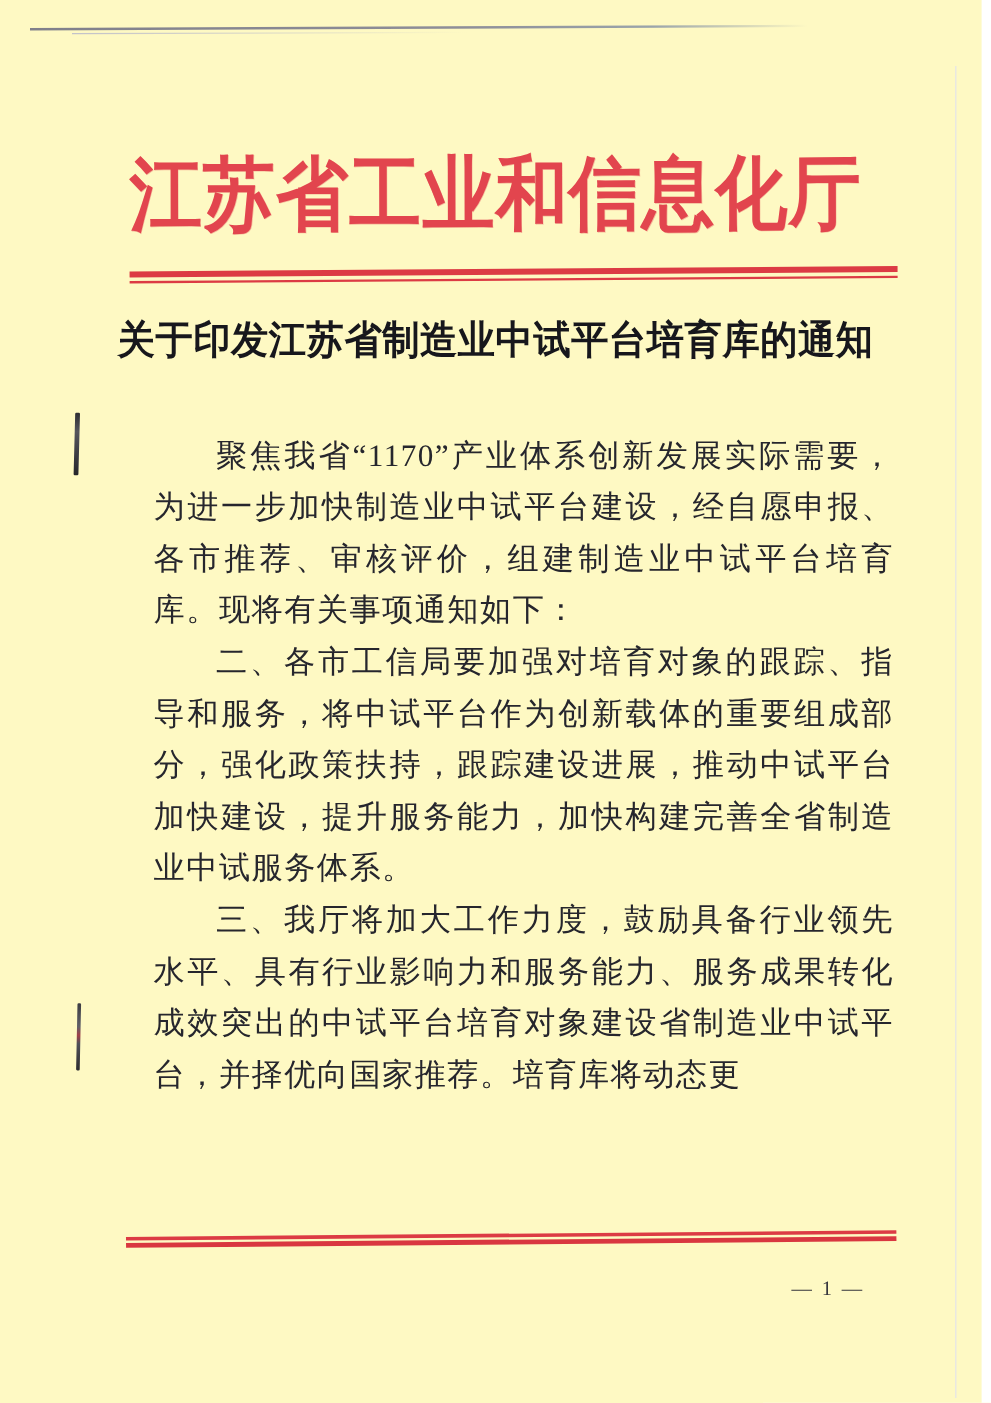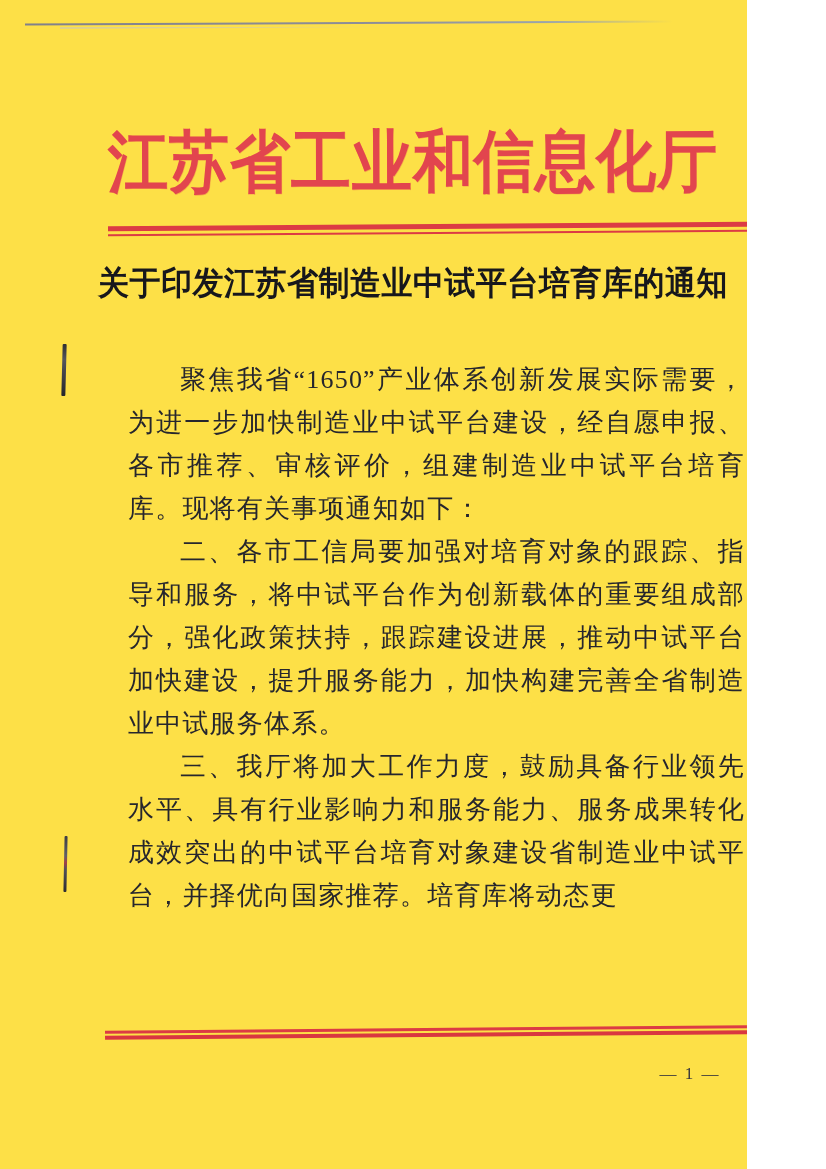--- a/index.html
+++ b/index.html
@@ -5,22 +5,22 @@
   * { box-sizing: border-box; }
   html, body { margin: 0; padding: 0; }
   body {
     width: 826px; height: 1169px;
     background: #ffffff;
     font-family: "Liberation Serif", "DejaVu Serif", serif;
     overflow: hidden;
   }
   .page {
     position: relative;
-    width: 747px; height: 1169px;
-    background: #fde047;
+    width: 818px; height: 1169px;
+    background: #fef9c3;
     overflow: hidden;
   }
 
   
   .scan-edge-top {
     position: absolute; left: 25px; top: 22px; width: 648px; height: 2px;
     background: linear-gradient(90deg, #80808a 0%, #8e8e98 55%, #9aa4aa 80%, rgba(160,160,170,0) 100%);
     transform: rotate(-0.25deg);
   }
   .scan-edge-top2 {
@@ -122,21 +122,21 @@
 
   <div class="red-rule-header">
     <div class="bar-thick"></div>
     <div class="bar-gap"></div>
     <div class="bar-thin"></div>
   </div>
 
   <div class="doc-title">关于印发江苏省制造业中试平台培育库的通知</div>
 
   <div class="doc-body">
-    <p>聚焦我省“1650”产业体系创新发展实际需要，为进一步加快制造业中试平台建设，经自愿申报、各市推荐、审核评价，组建制造业中试平台培育库。现将有关事项通知如下：</p>
+    <p>聚焦我省“1170”产业体系创新发展实际需要，为进一步加快制造业中试平台建设，经自愿申报、各市推荐、审核评价，组建制造业中试平台培育库。现将有关事项通知如下：</p>
     <p>二、各市工信局要加强对培育对象的跟踪、指导和服务，将中试平台作为创新载体的重要组成部分，强化政策扶持，跟踪建设进展，推动中试平台加快建设，提升服务能力，加快构建完善全省制造业中试服务体系。</p>
     <p>三、我厅将加大工作力度，鼓励具备行业领先水平、具有行业影响力和服务能力、服务成果转化成效突出的中试平台培育对象建设省制造业中试平台，并择优向国家推荐。培育库将动态更</p>
   </div>
 
   <div class="red-rule-footer">
     <div class="bar-thin"></div>
     <div class="bar-gap"></div>
     <div class="bar-thick"></div>
   </div>
 

